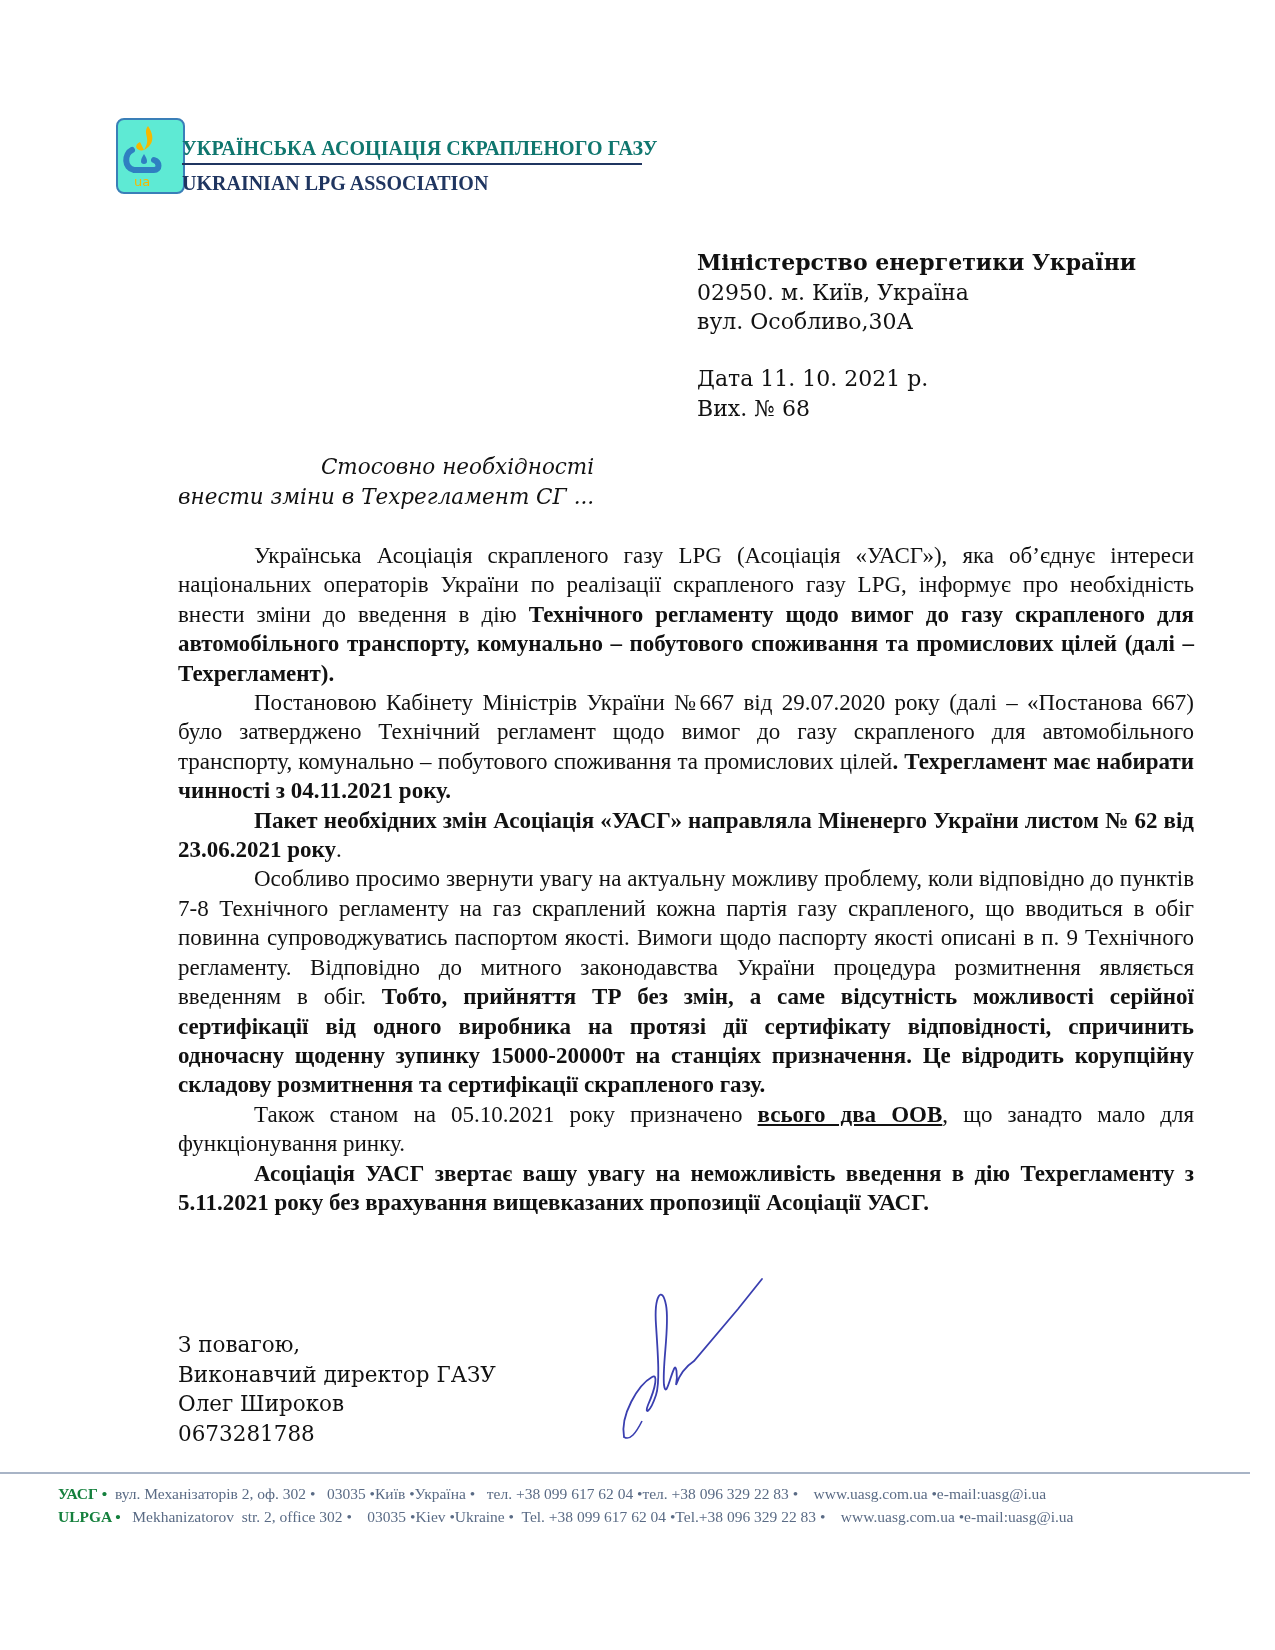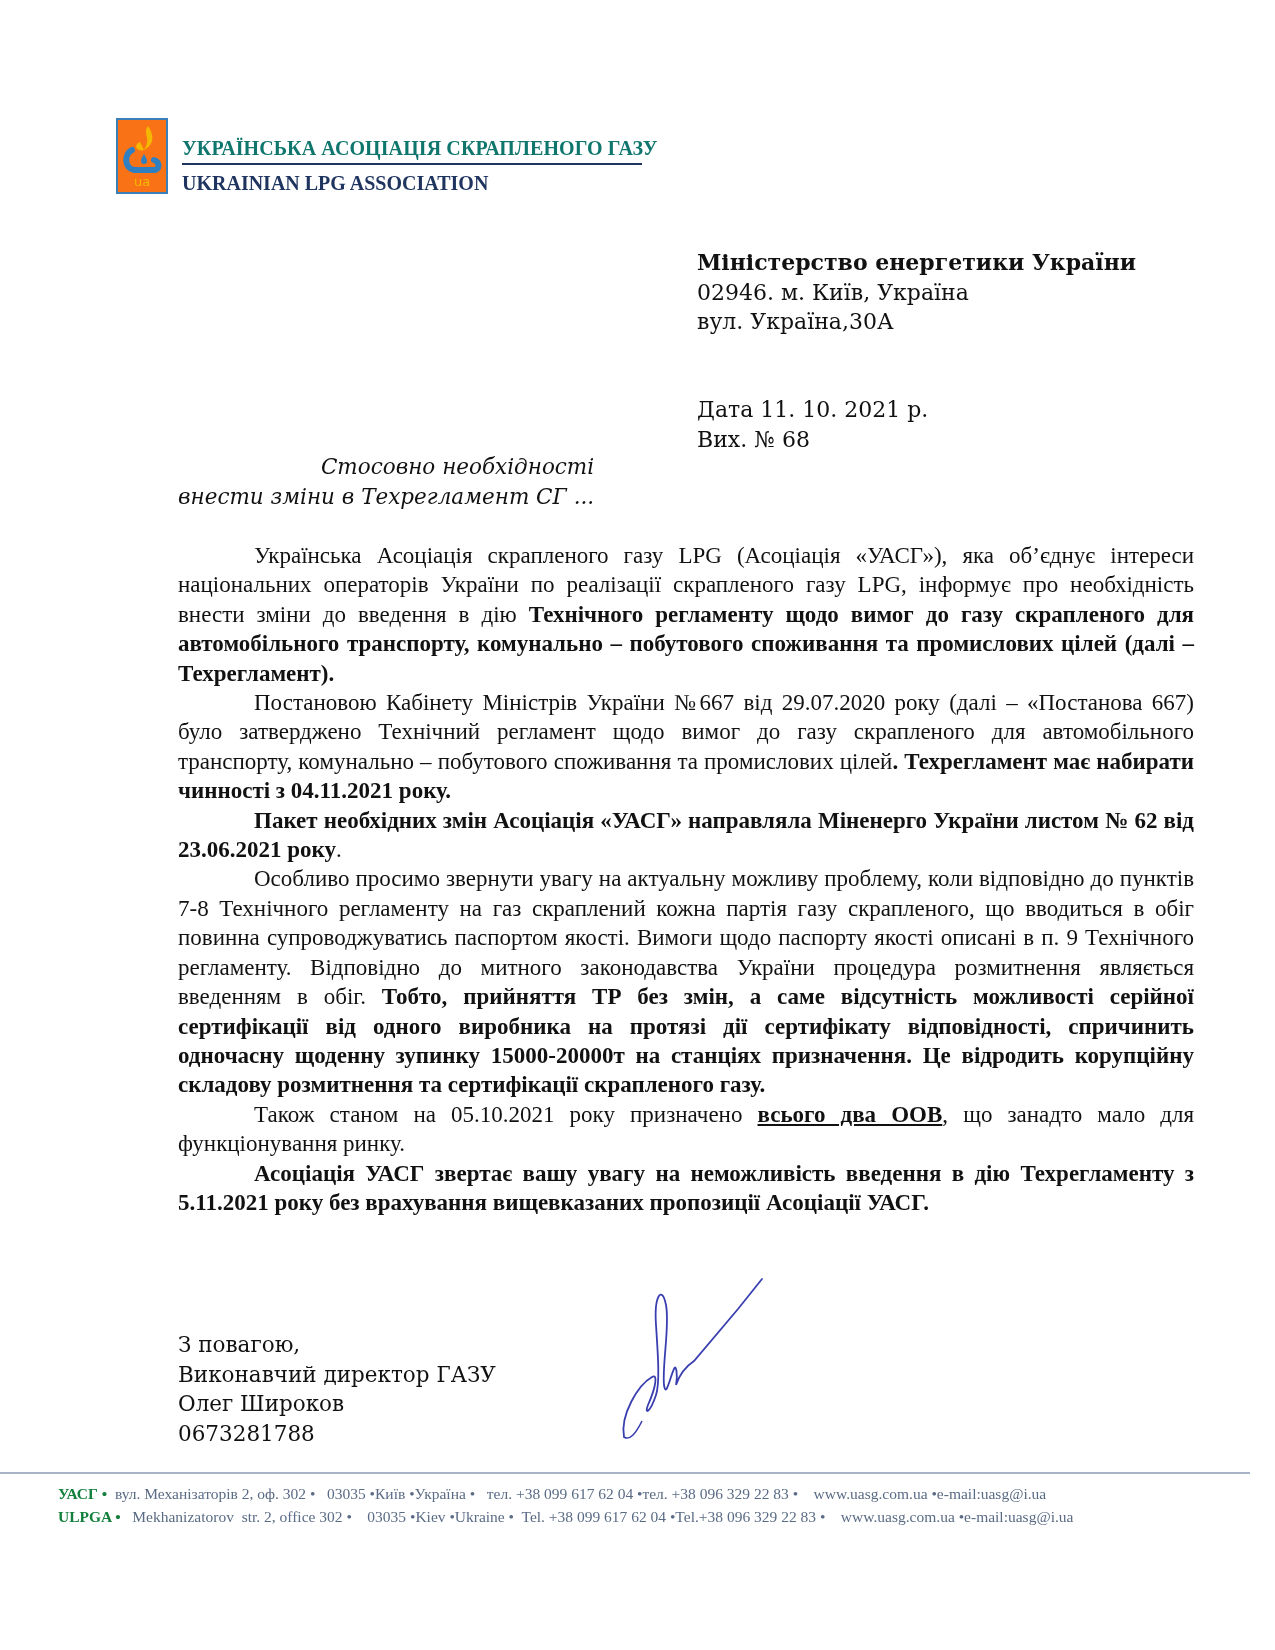--- a/index.html
+++ b/index.html
@@ -1,24 +1,24 @@
 <!DOCTYPE html>
 <html><head>
 <meta charset="utf-8">
 <style>
   html, body { margin:0; padding:0; background:#ffffff; }
   body { width:1275px; height:1650px; position:relative; overflow:hidden; font-family:"DejaVu Serif", serif; color:#111; }
   .abs { position:absolute; }
-  .logo { left:116px; top:118px; width:52px; height:76px; border:2px solid #3a7fb8; border-radius:0; box-sizing:border-box; background:#f97316; }
+  .logo { left:116px; top:118px; width:69px; height:76px; border:2px solid #3a7fb8; border-radius:8px; box-sizing:border-box; background:#5eead4; }
   .hdr1 { left:182px; top:137px; font-family:"Liberation Serif", serif; font-weight:bold; font-size:20px; color:#0f766e; letter-spacing:0.1px; }
   .hdr-rule { left:182px; top:163px; width:460px; height:0; border-top:2px solid #1f3560; }
   .hdr2 { left:182px; top:172px; font-family:"Liberation Serif", serif; font-weight:bold; font-size:20px; color:#1f3560;text-align:center; }
   .addr { left:697px; top:248px; font-size:22px; line-height:29.5px; }
   .addr .b { font-weight:bold; }
-  .meta { left:697px; top:364px; font-size:22px; line-height:29.5px;margin-top:31px; }
+  .meta { left:697px; top:364px; font-size:22px; line-height:29.5px; }
   .subj { left:178px; top:452px; font-style:italic; font-size:21.5px; line-height:29.5px; font-family:"DejaVu Serif", serif;text-align:right; }
   .body { left:178px; top:541px; width:1016px; font-family:"Liberation Serif", serif; font-size:23px; line-height:29.4px; text-align:justify; }
   .body p { margin:0; text-indent:76px; }
   .body b { font-weight:bold; }
   .body u { text-decoration:underline; }
   .sig { left:178px; top:1305px; font-size:21.5px; line-height:29.5px;margin-top:25px; }
   .signature { left:618px; top:1265px; width:150px; height:180px; }
   .foot-rule { left:0; top:1472px; width:1250px; height:0; border-top:2px solid #a8b4c6; }
   .foot { font-family:"Liberation Serif", serif; font-size:15.5px; color:#5a6b85; white-space:pre; }
   .foot b { color:#15803d; }
@@ -36,22 +36,22 @@
     <path d="M26 34 C22 40 22 44 26 44 C30 44 30 40 26 34 Z" fill="#2f7fc1"></path>
     <text x="24" y="66" text-anchor="middle" font-family="DejaVu Sans, sans-serif" font-size="13" fill="#f5b800">ua</text>
   </svg>
 </div>
 <div class="abs hdr1">УКРАЇНСЬКА АСОЦІАЦІЯ СКРАПЛЕНОГО ГАЗУ</div>
 <div class="abs hdr-rule"></div>
 <div class="abs hdr2">UKRAINIAN LPG ASSOCIATION</div>
 
 <div class="abs addr">
   <div class="b">Міністерство енергетики України</div>
-  <div>02946. м. Київ, Україна</div>
-  <div>вул. Україна,30А</div>
+  <div>02950. м. Київ, Україна</div>
+  <div>вул. Особливо,30А</div>
 </div>
 
 <div class="abs meta">
   <div>Дата 11. 10. 2021 р.</div>
   <div>Вих. № 68</div>
 </div>
 
 <div class="abs subj">
   <div>Стосовно  необхідності</div>
   <div>внести зміни  в Техрегламент СГ ...</div>

